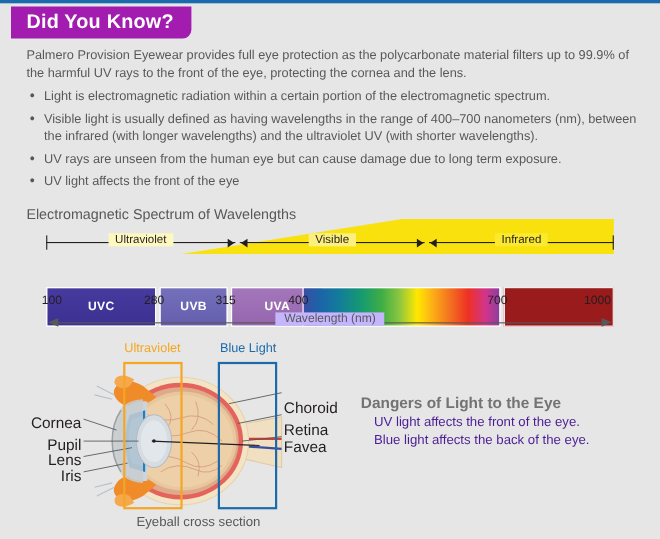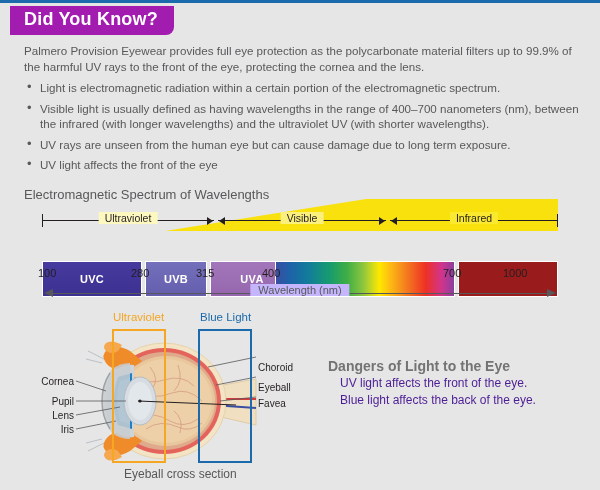--- a/index.html
+++ b/index.html
@@ -77,21 +77,21 @@
       background:#c4b5fd;padding:0 8px;font-size:11px;color:#58585a;}
 
   
   .eye-sec{position:absolute;left:0;top:300px;width:600px;height:190px;}
   .cap-uv{position:absolute;left:113px;top:8px;font-size:11.5px;color:#f5a623;}
   .cap-bl{position:absolute;left:200px;top:8px;font-size:11.5px;color:#1b6aab;}
   .box-uv{position:absolute;left:112px;top:26px;width:54px;height:134px;border:2px solid #f5a623;box-sizing:border-box;}
   .box-bl{position:absolute;left:198px;top:26px;width:54px;height:134px;border:2px solid #1b6aab;box-sizing:border-box;}
   .eye-caption{position:absolute;left:124px;top:164px;font-size:12px;color:#58585a;}
 
-  .eye-lbl{position:absolute;font-size:10px;color:#231f20;white-space:nowrap;}
+  .eye-lbl{position:absolute;font-size:14px;color:#231f20;white-space:nowrap;}
   .eye-lbl.r{text-align:left;}
   .eye-lbl.l{text-align:right;}
 
   .danger{position:absolute;left:328px;top:355px;width:250px;}
   .danger h3{margin:0;font-size:14px;font-weight:bold;color:#737373;}
   .danger p{margin:2px 0 0 12px;font-size:12px;line-height:15px;color:#4c1d95;}
 </style>
 </head>
 <body>
 
@@ -168,21 +168,21 @@
       <div class="band vis" style="left:233px;width:180px;"></div>
       <div class="band ir" style="left:416px;width:100px;"></div>
     </div>
 
     <div class="scale">
       <span style="left:38px;">100</span>
       <span style="left:131px;">280</span>
       <span style="left:196px;">315</span>
       <span style="left:262px;">400</span>
       <span style="left:443px;">700</span>
-      <span style="left:503px;text-align:right;">1000</span>
+      <span style="left:531px;text-align:right;">1000</span>
     </div>
 
     <div class="wave-axis">
       <div class="ln"></div>
         <div class="ar l"></div>
         <div class="ar r"></div>
       <div class="wl">Wavelength (nm)</div>
     </div>
   </div>
 
@@ -257,21 +257,21 @@
 
     <div class="box-uv"></div>
     <div class="box-bl"></div>
 
     <div class="eye-lbl l" style="left:22px;top:73px;width:52px;">Cornea</div>
     <div class="eye-lbl l" style="left:22px;top:93px;width:52px;">Pupil</div>
     <div class="eye-lbl l" style="left:22px;top:107px;width:52px;">Lens</div>
     <div class="eye-lbl l" style="left:22px;top:121px;width:52px;">Iris</div>
 
     <div class="eye-lbl r" style="left:258px;top:59px;">Choroid</div>
-    <div class="eye-lbl r" style="left:258px;top:79px;">Eyeball</div>
+    <div class="eye-lbl r" style="left:258px;top:79px;">Retina</div>
     <div class="eye-lbl r" style="left:258px;top:95px;">Favea</div>
 
     <div class="eye-caption">Eyeball cross section</div>
   </div>
 
   <div class="danger">
     <h3>Dangers of Light to the Eye</h3>
     <p>UV light affects the front of the eye.</p>
     <p>Blue light affects the back of the eye.</p>
   </div>

